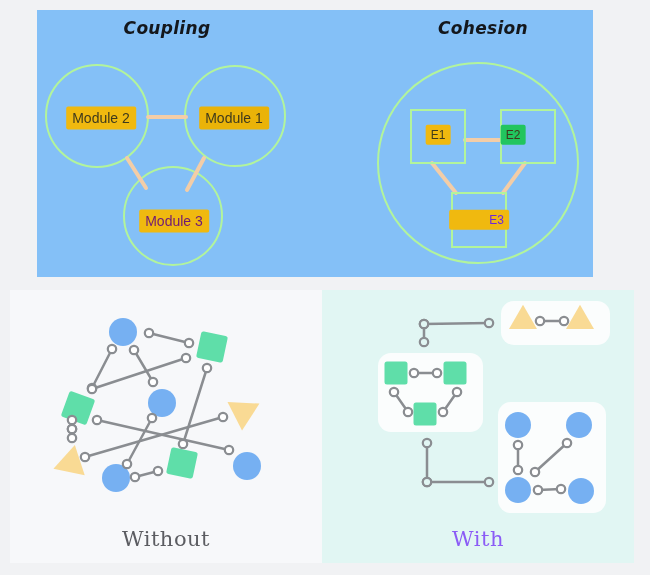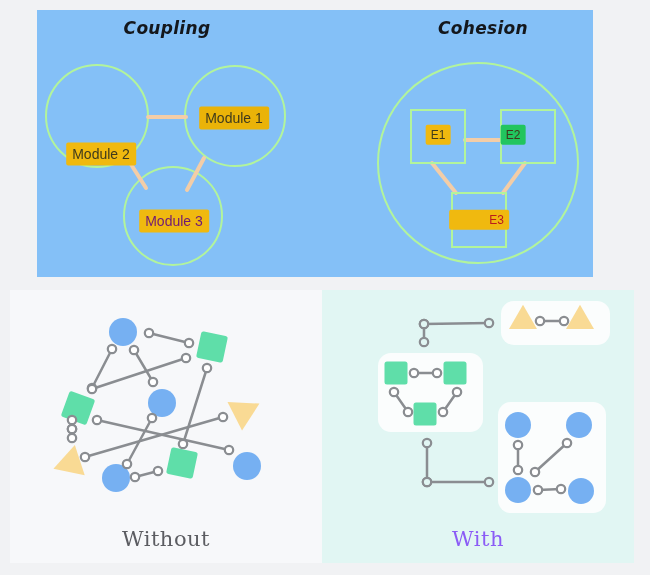--- a/index.html
+++ b/index.html
@@ -125,29 +125,29 @@
       <circle cx="567" cy="443" r="4.2" fill="#FFFFFF" stroke="#8A8D91" stroke-width="2.2"></circle>
       <circle cx="535" cy="472" r="4.2" fill="#FFFFFF" stroke="#8A8D91" stroke-width="2.2"></circle>
       <circle cx="538" cy="490" r="4.2" fill="#FFFFFF" stroke="#8A8D91" stroke-width="2.2"></circle>
       <circle cx="561" cy="489" r="4.2" fill="#FFFFFF" stroke="#8A8D91" stroke-width="2.2"></circle>
     </svg>
 
   <div class="overlay title" style="left: 167px; top: 28px; color: rgb(20, 23, 28);">Coupling</div>
 
   <div class="overlay title" style="left: 483px; top: 28px; color: rgb(20, 23, 28);">Cohesion</div>
 
-  <div class="overlay mlabel" style="left: 101px; top: 118px; background: rgb(240, 185, 15); color: rgb(63, 58, 28); margin-top: 36px;">Module 2</div>
+  <div class="overlay mlabel" style="left: 101px; top: 118px; background: rgb(240, 185, 15); color: rgb(63, 58, 28);">Module 2</div>
 
   <div class="overlay mlabel" style="left: 234px; top: 118px; background: #eab308; color: rgb(63, 58, 28);">Module 1</div>
 
   <div class="overlay mlabel" style="left: 174px; top: 221px; background: rgb(240, 185, 15); color: #701a75;">Module 3</div>
 
   <div class="overlay elabel" style="left: 438px; top: 135px; background: rgb(240, 185, 15); color: rgb(63, 58, 28);">E1</div>
 
   <div class="overlay elabel" style="left: 513px; top: 135px; background: #22c55e; color: rgb(63, 58, 28);">E2</div>
 
-  <div class="overlay elabel" style="left: 479px; top: 220px; background: rgb(240, 185, 15); color: #b91c1c; padding-left: 40px;">E3</div>
+  <div class="overlay elabel" style="left: 479px; top: 220px; background: rgb(240, 185, 15); color: #6d28d9; padding-left: 40px;">E3</div>
 
   <div class="overlay caption" style="left: 166px; top: 539px; color: rgb(91, 92, 97);">Without</div>
 
   <div class="overlay caption" style="left: 478px; top: 539px; color: #8b5cf6;">With</div>
 
 </div>
 
 </body></html>

